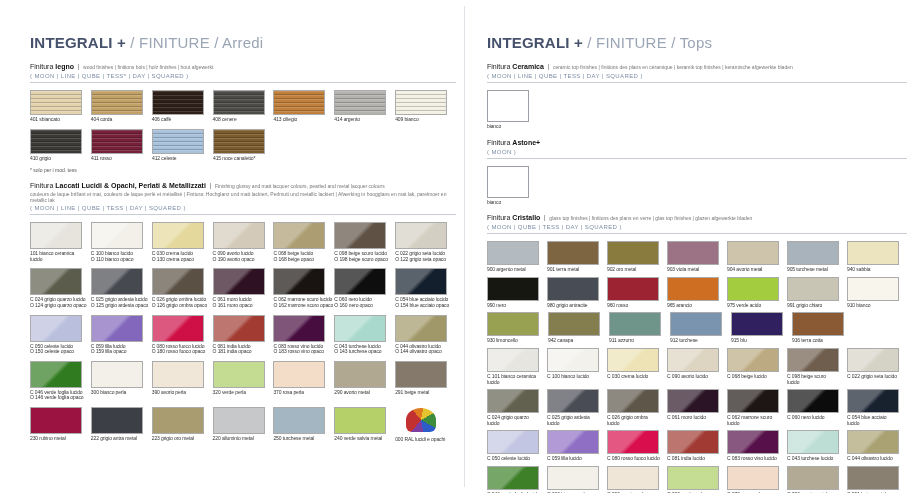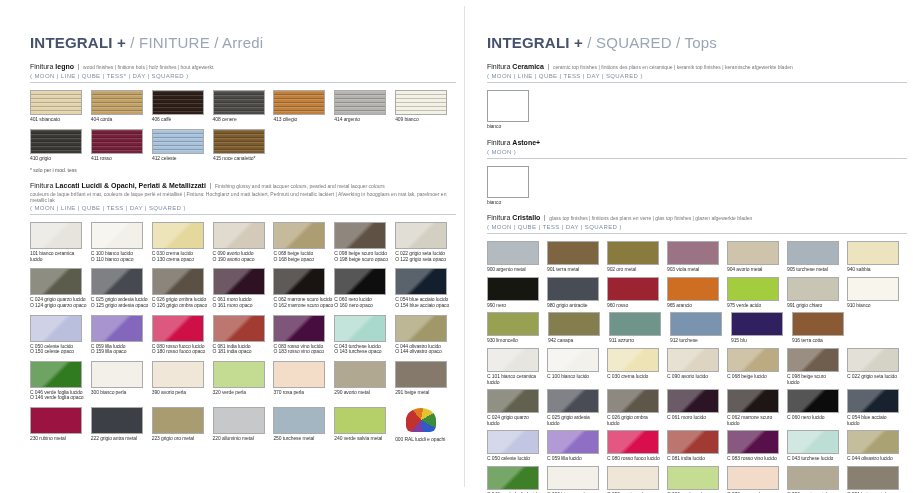--- a/index.html
+++ b/index.html
@@ -365,21 +365,21 @@
               </div>
             </div>
           </div>
         </div>
       </div>
   </div>
 
   <div class="divider"></div>
 
   <div class="panel" id="p1">
-    <h1 class="title"><span class="brand">INTEGRALI +</span> <span>/ SQUARED / Tops</span></h1>
+    <h1 class="title"><span class="brand">INTEGRALI +</span> <span>/ FINITURE / Tops</span></h1>
     <div class="sections">
         <div class="section ceramica">
           <div class="sec-head"><span class="sec-prefix">Finitura</span><span class="sec-bold">Ceramica</span><span class="sec-sub">ceramic top finishes | finitions des plans en céramique | keramik top finishes | keramische afgewerkte bladen</span></div>
           <div class="sec-models">( MOON | LINE | QUBE | TESS | DAY | SQUARED )</div>
           <div class="sec-rule"></div>
           <div class="sw-row">
             <div class="sw-cell">
               <div class="sw" style="background: rgb(255, 255, 255);"></div>
               <div class="sw-lbl">
                 <span>bianco</span>

